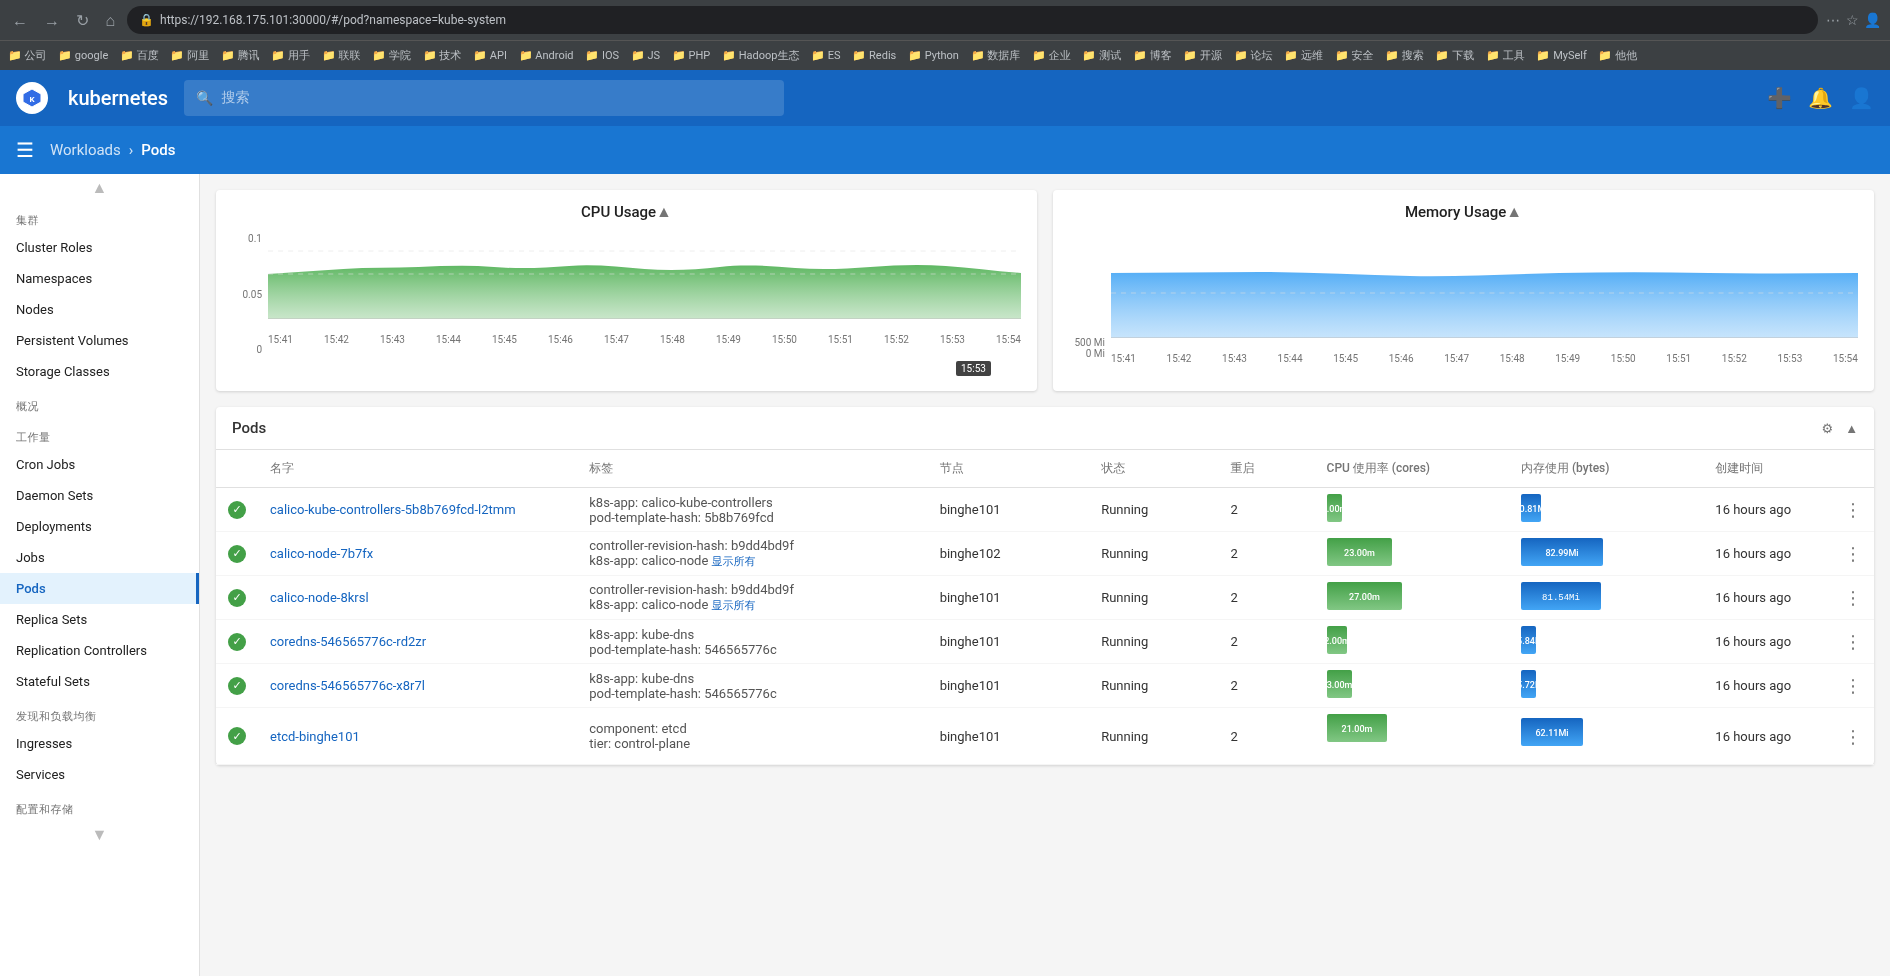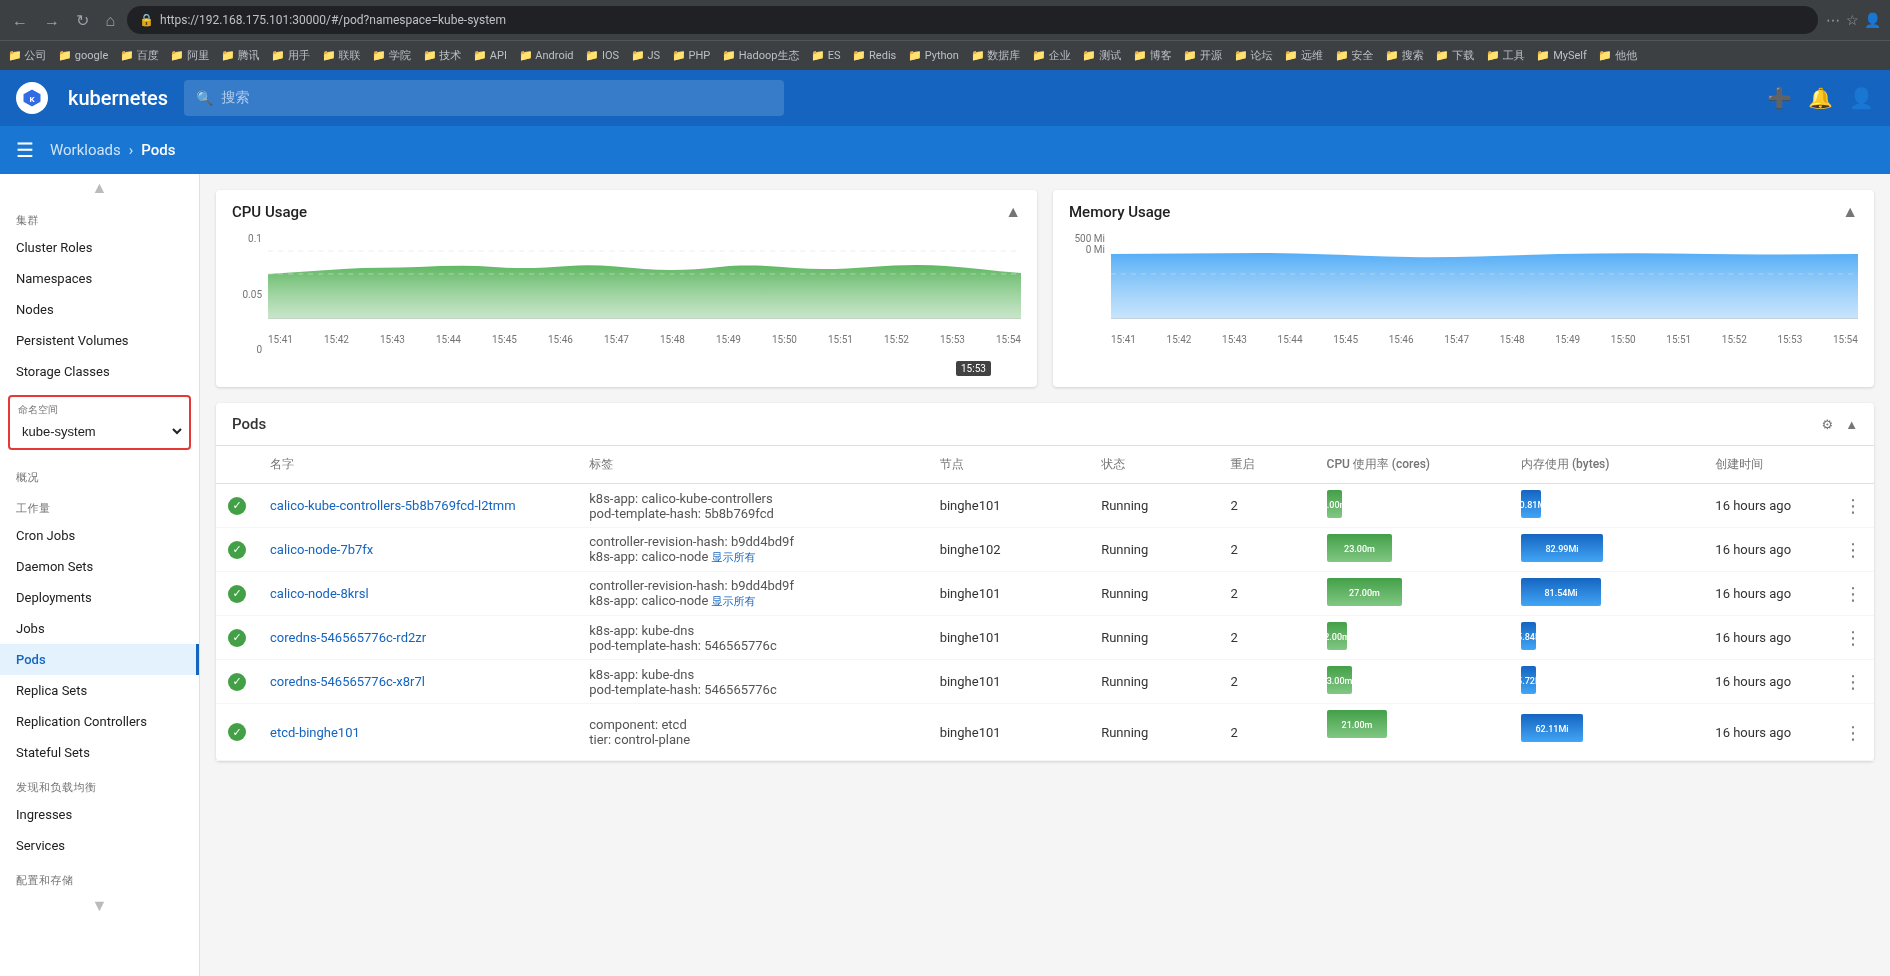--- a/index.html
+++ b/index.html
@@ -176,21 +176,21 @@
     }
     .chart-card {
       flex: 1;
       background: white;
       border-radius: 4px;
       box-shadow: 0 1px 3px rgba(0,0,0,0.15);
     }
     .chart-header {
       display: flex;
       align-items: center;
-      justify-content: space-between;
+      justify-content: center;
       padding: 12px 16px 0;
     }
     .chart-title {
       font-size: 15px;
       font-weight: 500;
       color: #212121;
     }
     .chart-collapse { color: #757575; cursor: pointer; font-size: 16px; }
     .chart-body {
       padding: 8px 16px 12px;
@@ -383,26 +383,20 @@
     <div class="sidebar-item">
       <span>Nodes</span>
     </div>
     <div class="sidebar-item">
       <span>Persistent Volumes</span>
     </div>
     <div class="sidebar-item">
       <span>Storage Classes</span>
     </div>
 
-    <div class="namespace-section">
-      <div class="namespace-label">命名空间</div>
-      <select class="namespace-select">
-        <option>kube-system</option>
-      </select>
-    </div>
 
     <div class="sidebar-section-header">概况</div>
 
     <div class="sidebar-section-header">工作量</div>
     <div class="sidebar-item">
       <span>Cron Jobs</span>
     </div>
     <div class="sidebar-item">
       <span>Daemon Sets</span>
     </div>
@@ -489,21 +483,21 @@
           </div>
         </div>
       </div>
 
       <div class="chart-card">
         <div class="chart-header">
           <span class="chart-title">Memory Usage</span>
           <span class="chart-collapse">▲</span>
         </div>
         <div class="chart-body">
-          <div style="display:flex; align-items:flex-start;">
+          <div style="display:flex; align-items:flex-end;margin-top:19px;">
             <div style="display:flex; flex-direction:column; justify-content:space-between; font-size:10px; color:#757575; padding:4px 6px 20px 0; text-align:right; min-width:42px;">
               <span>500 Mi</span>
               <span>0 Mi</span>
             </div>
             <div style="flex:1;">
               <svg viewBox="0 0 600 90" preserveAspectRatio="none" style="width:100%;height:90px;display:block;">
                 <defs>
                   <linearGradient id="memGrad" x1="0" y1="0" x2="0" y2="1">
                     <stop offset="0%" stop-color="#42a5f5" stop-opacity="0.9"></stop>
                     <stop offset="100%" stop-color="#90caf9" stop-opacity="0.5"></stop>
@@ -675,21 +669,21 @@
               <stop offset="0%" stop-color="#43a047"></stop>
               <stop offset="100%" stop-color="#81c784"></stop>
             </linearGradient>
           </defs>
           <rect x="0" y="0" width="75" height="28" rx="2" fill="url(#cpuMini2)"></rect>
           <text x="37.5" y="18" text-anchor="middle" fill="white" font-size="9" font-weight="500">27.00m</text>
         </svg>
       </div>
     </td>
     <td>
-      <div class="mini-chart" style="width:90px;height:26px;position:relative;display:inline-block;">
+      <div class="mini-chart" style="width:90px;height:26px;position:relative;display:inline-block;font-family:Liberation Mono, monospace;">
         <svg width="90" height="28" viewBox="0 0 90 28">
           <defs>
             <linearGradient id="memMini2" x1="0" y1="0" x2="0" y2="1">
               <stop offset="0%" stop-color="#1565c0"></stop>
               <stop offset="100%" stop-color="#42a5f5"></stop>
             </linearGradient>
           </defs>
           <rect x="0" y="0" width="80" height="28" rx="2" fill="url(#memMini2)"></rect>
           <text x="40" y="18" text-anchor="middle" fill="white" font-size="9" font-weight="500">81.54Mi</text>
         </svg>

